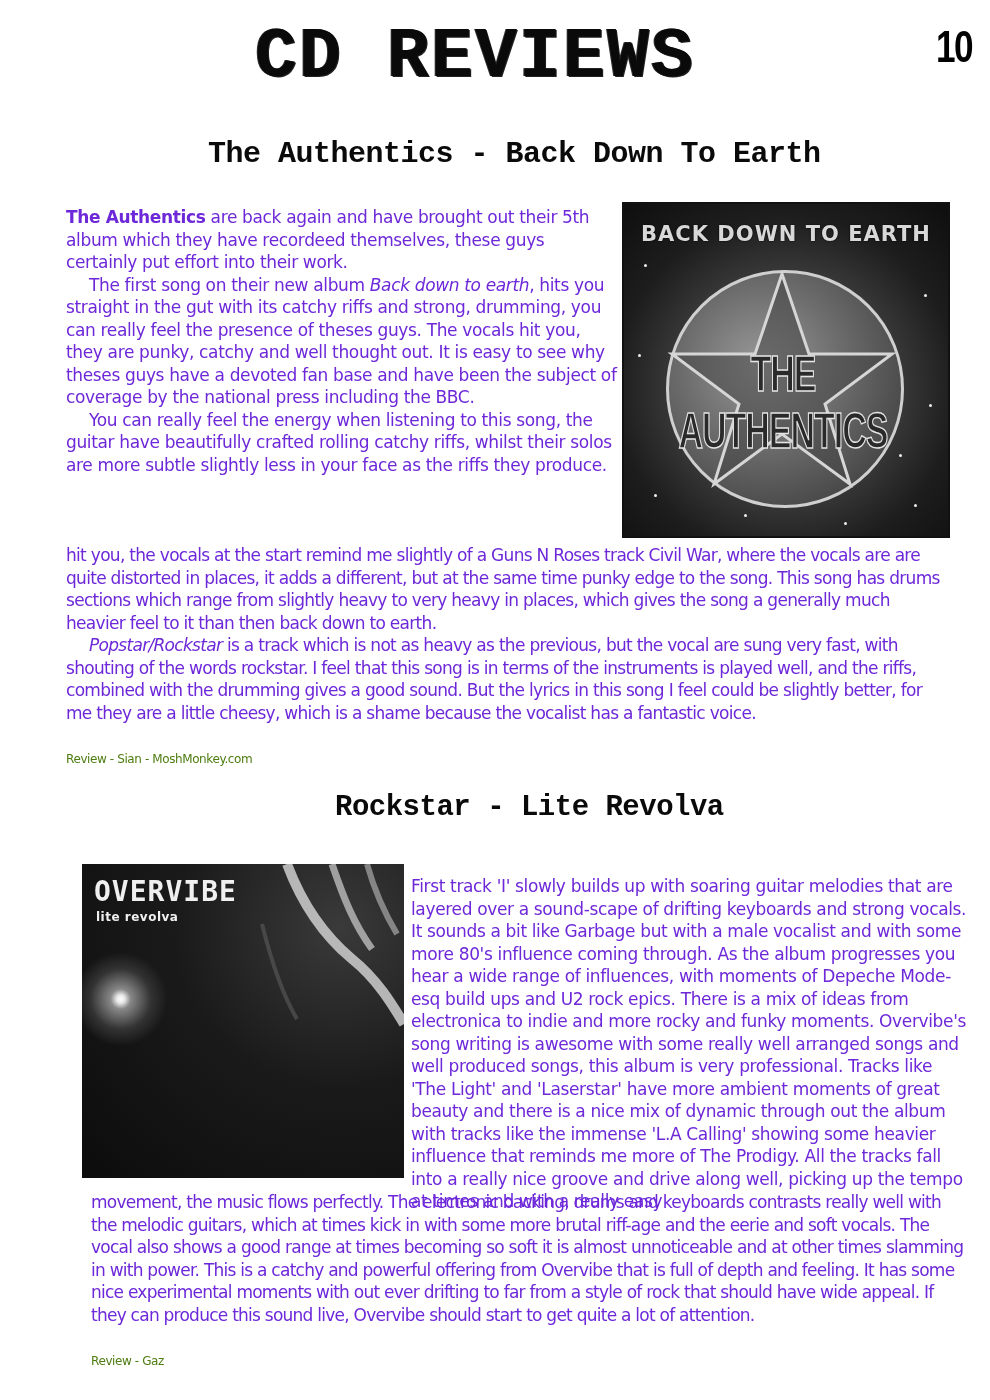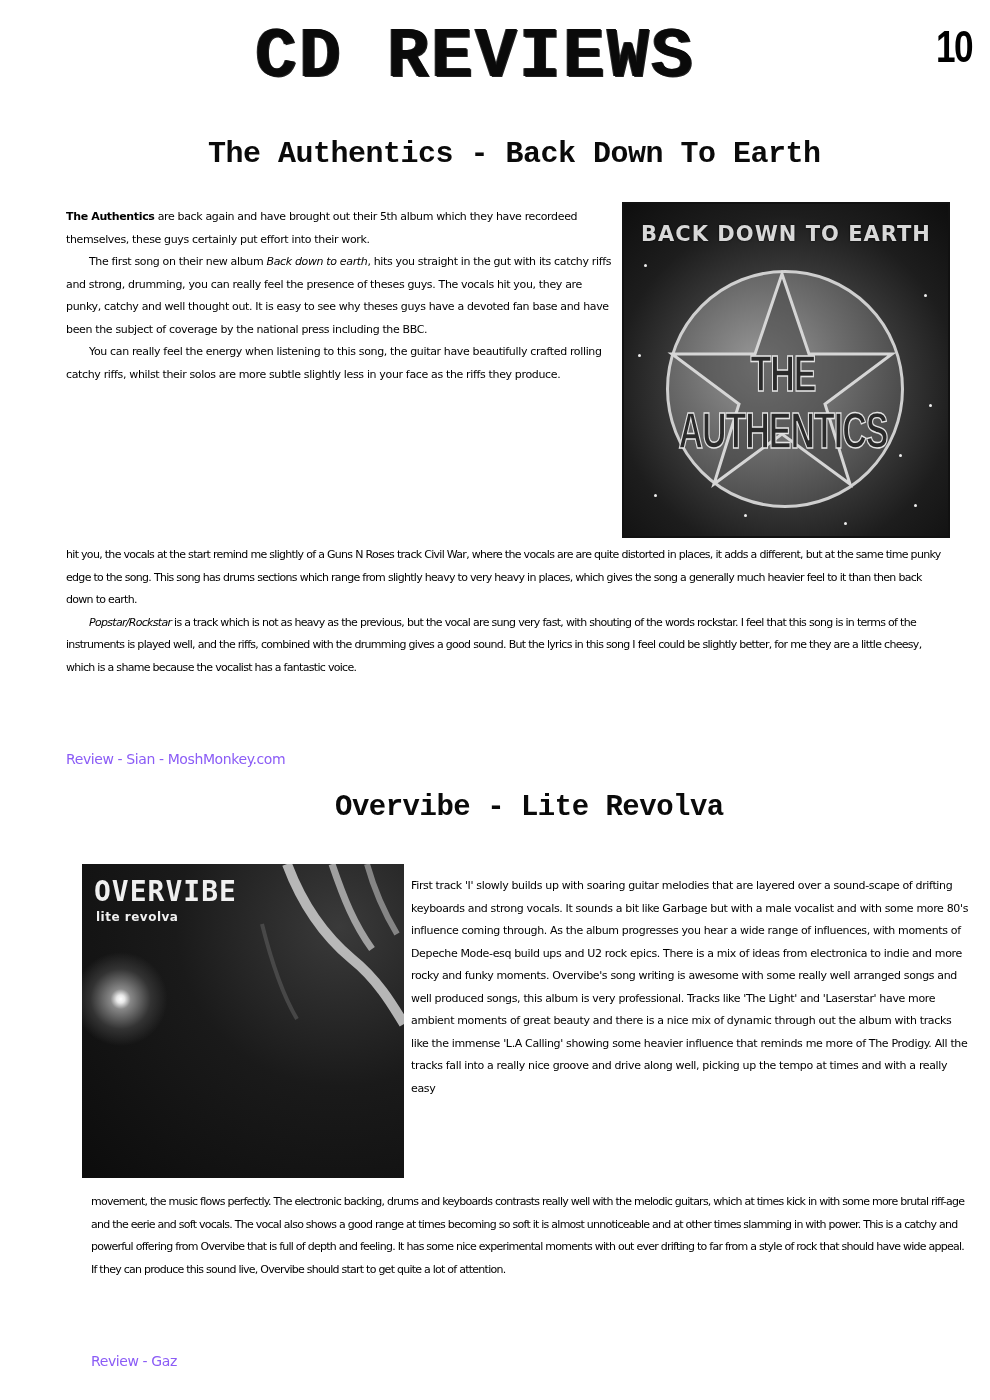--- a/index.html
+++ b/index.html
@@ -17,29 +17,29 @@
       transform: scaleX(0.8); transform-origin: left top; color: #000;
     }
     .review-title {
       position: absolute; font-family: "Liberation Mono", "DejaVu Sans Mono", monospace;
       font-weight: bold; color: #0a0a0a; white-space: nowrap;
     }
     .t1 { left: 208px; top: 136px; font-size: 30px; line-height: 36px; letter-spacing: -0.5px; }
     .t2 { left: 335px; top: 790px; font-size: 29px; line-height: 36px; letter-spacing: -0.5px; }
     .body-text {
       position: absolute; font-family: "DejaVu Sans", sans-serif;
-      font-size: 11px; line-height: 22.5px; color: #000000; letter-spacing: -0.35px;
+      font-size: 17px; line-height: 22.5px; color: #6d28d9; letter-spacing: -0.35px;
     }
     .body-text p { margin: 0; }
     .body-text p.indent { text-indent: 23px; }
     .a-left { left: 66px; top: 206px; width: 552px; }
     .a-wide { left: 66px; top: 544px; width: 880px; letter-spacing: -0.7px; }
     .byline {
       position: absolute; font-family: "DejaVu Sans", sans-serif;
-      font-size: 14px; line-height: 22px; color: #8b5cf6; letter-spacing: -0.4px;
+      font-size: 12px; line-height: 22px; color: #4d7c0f; letter-spacing: -0.4px;
     }
     .b1 { left: 66px; top: 748px; }
     .b2 { left: 91px; top: 1350px; }
     .o-right { left: 411px; top: 875px; width: 560px; }
     .o-wide { left: 91px; top: 1191px; width: 880px; letter-spacing: -0.75px; }
 
     .cover {
       position: absolute; overflow: hidden; box-sizing: border-box;
     }
     .cover-authentics {
@@ -128,21 +128,21 @@
   <p class="indent">You can really feel the energy when listening to this song, the guitar have beautifully crafted rolling catchy riffs, whilst their solos are more subtle slightly less in your face as the riffs they produce.</p>
 </div>
 
 <div class="body-text a-wide">
   <p>hit you, the vocals at the start remind me slightly of a Guns N Roses track Civil War, where the vocals are are quite distorted in places, it adds a different, but at the same time punky edge to the song. This song has drums sections which range from slightly heavy to very heavy in places, which gives the song a generally much heavier feel to it than then back down to earth.</p>
   <p class="indent"><i>Popstar/Rockstar</i><span> is a track which is not as heavy as the previous, but the vocal are sung very fast, with shouting of the words rockstar. I feel that this song is in terms of the instruments is played well, and the riffs, combined with the drumming gives a good sound. But the lyrics in this song I feel could be slightly better, for me they are a little cheesy, which is a shame because the vocalist has a fantastic voice.</span></p>
 </div>
 
 <div class="byline b1">Review - Sian - MoshMonkey.com</div>
 
-<div class="review-title t2">Overvibe - Lite Revolva</div>
+<div class="review-title t2">Rockstar - Lite Revolva</div>
 
 <div class="cover cover-overvibe">
   <svg class="streaks" width="322" height="314" viewBox="0 0 322 314">
     <path d="M205,0 C220,40 240,70 270,95 C295,115 310,140 322,160" stroke="#cfcfcf" stroke-width="10" fill="none" opacity="0.85"></path>
     <path d="M250,0 C262,35 272,60 290,85" stroke="#bdbdbd" stroke-width="7" fill="none" opacity="0.8"></path>
     <path d="M285,0 C292,25 300,45 315,70" stroke="#aaaaaa" stroke-width="6" fill="none" opacity="0.7"></path>
     <path d="M180,60 C190,100 200,130 215,155" stroke="#666" stroke-width="4" fill="none" opacity="0.5"></path>
   </svg>
   <div class="brand">OVERVIBE</div>
   <div class="album">lite revolva</div>

